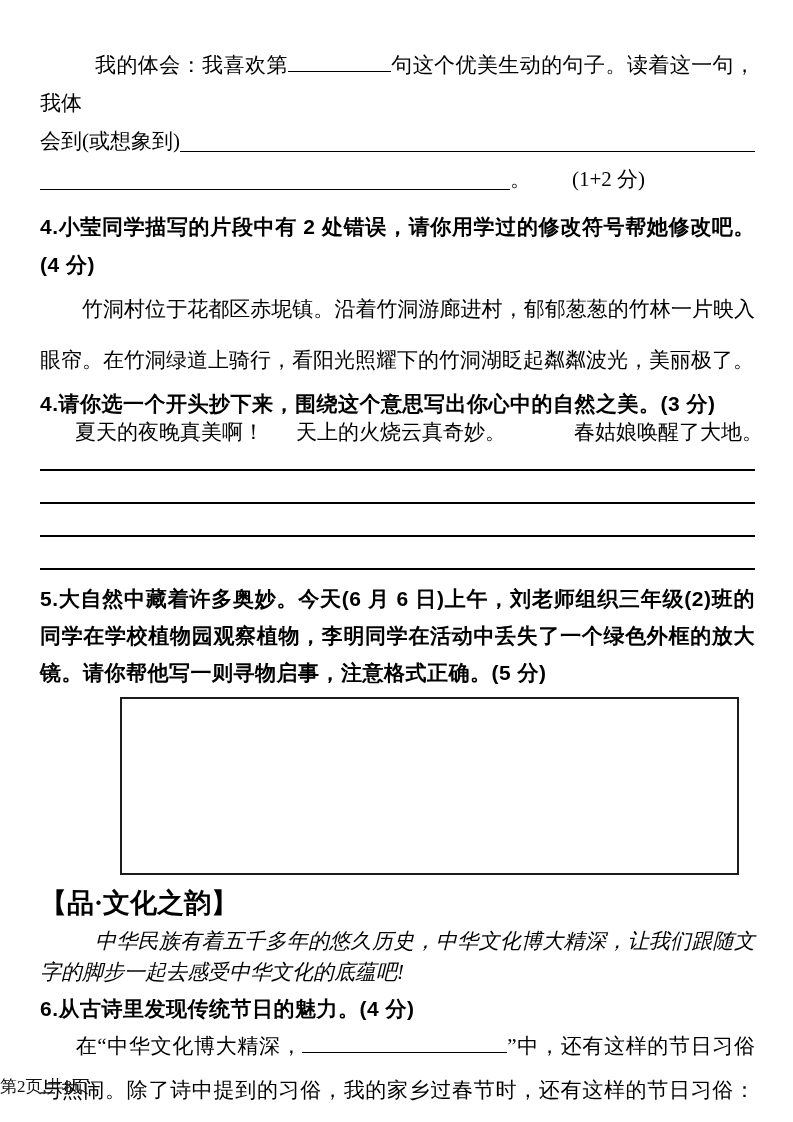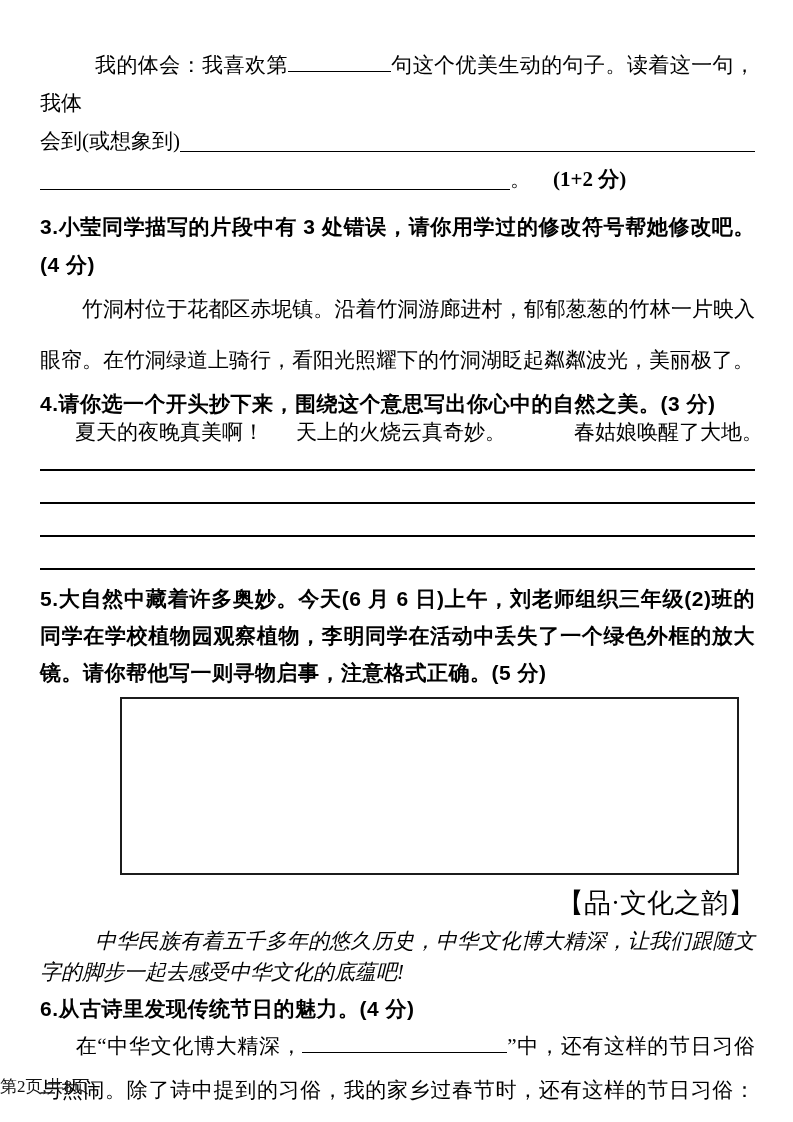--- a/index.html
+++ b/index.html
@@ -26,21 +26,21 @@
   .blank-poem { width: 205px; }
   .blank-tail { width: 36px; }
 
   
   .q2 { line-height: 38px; }
   .q2-l1 { text-indent: 55px; text-align: justify; }
   .q2-l2 { display: flex; }
   .q2-l2 .flex-blank { flex: 1; border-bottom: 1.5px solid #000; margin-bottom: 8px; }
   .q2-l3 { display: flex; }
   .q2-l3 .long-blank { width: 470px; border-bottom: 1.5px solid #000; margin-bottom: 8px; }
-  .q2-l3 .score { margin-left: 22px; white-space: nowrap; font-weight: bold; }
+  .q2-l3 .score { margin-left: 41px; white-space: nowrap; }
 
   
   .h-bold {
     font-weight: bold;
     font-family: "Liberation Sans", "DejaVu Sans", sans-serif;
     letter-spacing: 0.5px;
   }
 
   
   .q3-title { margin-top: 10px; line-height: 38px; text-align: justify; }
@@ -60,24 +60,24 @@
   .notice-box {
     width: 619px; height: 178px;
     border: 2px solid #1c1c1c;
     margin: 6px 0 0 80px;
     background: #fff;
   }
 
   
   .section-header {
     margin-top: 11px;
-    text-align: right;
+    text-align: left;
     font-size: 27px;
     line-height: 34px;
-    font-weight: normal;
+    font-weight: bold;
   }
   .section-intro {
     margin-top: 6px;
     line-height: 31px;
     text-indent: 55px;
     text-align: justify;
     font-style: italic;
   }
 
   
@@ -104,21 +104,21 @@
         <span class="flex-blank"></span>
       </p>
     <p class="q2-l3">
         <span class="long-blank"></span>
         <span>。</span>
         <span class="score">(1+2 分)</span>
       </p>
   </section>
 
   <section>
-    <p class="q3-title h-bold">3.小莹同学描写的片段中有 3 处错误，请你用学过的修改符号帮她修改吧。(4 分)</p>
+    <p class="q3-title h-bold">4.小莹同学描写的片段中有 2 处错误，请你用学过的修改符号帮她修改吧。(4 分)</p>
     <p class="q3-passage">竹洞村位于花都区赤坭镇。沿着竹洞游廊进村，郁郁葱葱的竹林一片映入眼帘。在竹洞绿道上骑行，看阳光照耀下的竹洞湖眨起粼粼波光，美丽极了。</p>
   </section>
 
   <section>
     <p class="q4-title h-bold">4.请你选一个开头抄下来，围绕这个意思写出你心中的自然之美。(3 分)</p>
     <p class="q4-options">
       <span class="opt1">夏天的夜晚真美啊！</span>
       <span class="opt2">天上的火烧云真奇妙。</span>
       <span class="opt3">春姑娘唤醒了大地。</span>
     </p>

